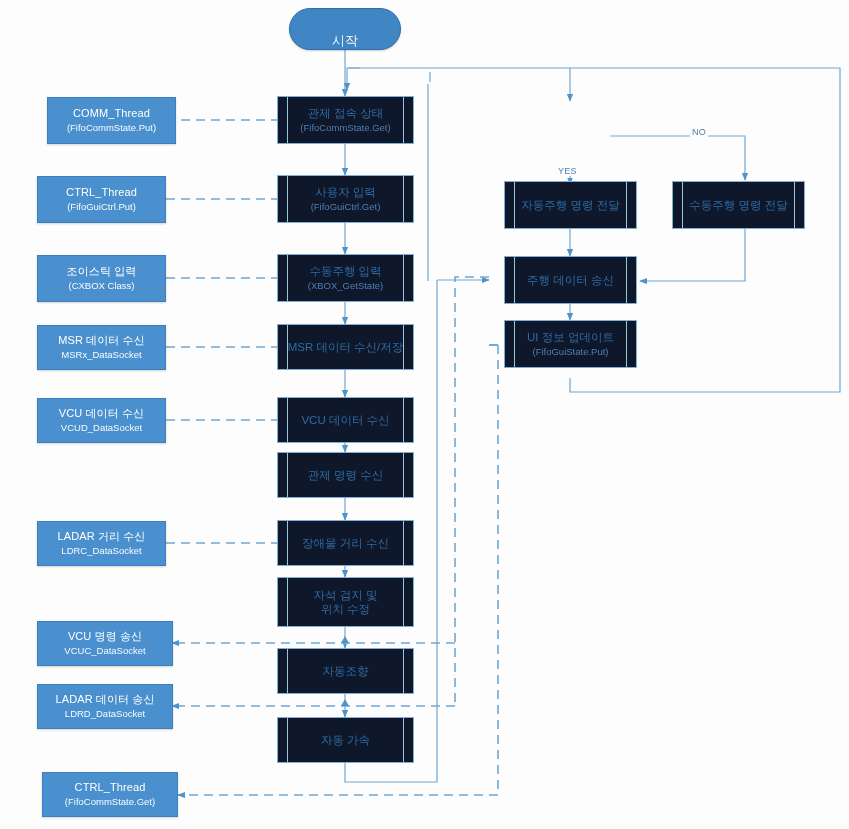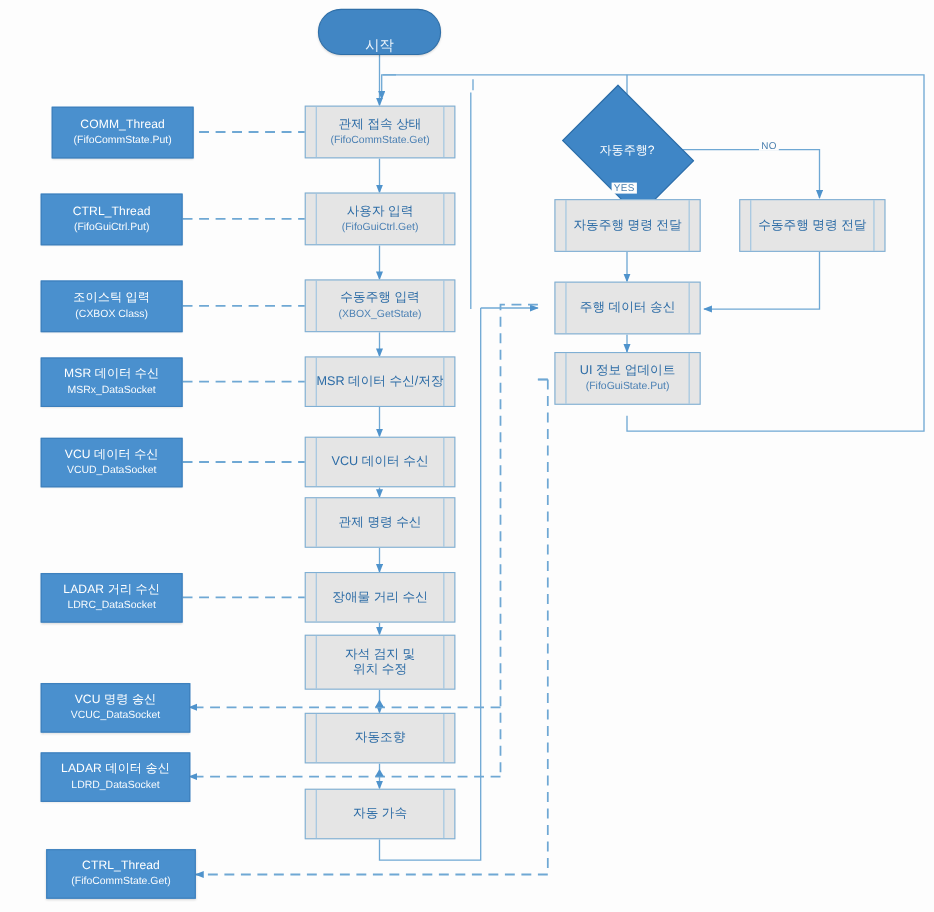--- a/index.html
+++ b/index.html
@@ -47,21 +47,21 @@
     background:#4A90CE;
     border:1px solid #3C7FBC;
     color:#ffffff;
     font-size:10.5px;
     box-shadow:0 1px 2px rgba(0,0,0,.16);
   }
   .srcbox .l1{font-size:11px;letter-spacing:.1px;}
   .srcbox .l2{font-size:9.5px;opacity:.96;margin-top:1px;}
   
   .proc{
-    background:#e5e5e5;
+    background:#0f172a;
     border:1px solid #7FAFD4;
     color:#2D6CA6;
     font-size:11.5px;
   }
   .proc::before,.proc::after{
     content:"";
     position:absolute;
     top:0;bottom:0;
     width:0;
     border-left:1px solid #9CC3E0;
@@ -272,24 +272,20 @@
   </div>
 
   <div class="node proc" style="left:277px;top:648px;width:137px;height:46px;">
     <span class="l1">자동조향</span>
   </div>
 
   <div class="node proc" style="left:277px;top:717px;width:137px;height:46px;">
     <span class="l1">자동 가속</span>
   </div>
 
-  <div class="decision" style="left:522px;top:101px;width:96px;height:70px;">
-    <div class="dshape"></div>
-    <span class="dlabel">자동주행?</span>
-  </div>
 
   <span class="elabel" style="left:556px;top:166px;">YES</span>
   <span class="elabel" style="left:690px;top:127px;">NO</span>
 
   <div class="node proc" style="left:504px;top:181px;width:133px;height:48px;">
     <span class="l1">자동주행 명령 전달</span>
   </div>
 
   <div class="node proc" style="left:672px;top:181px;width:133px;height:48px;">
     <span class="l1">수동주행 명령 전달</span>

